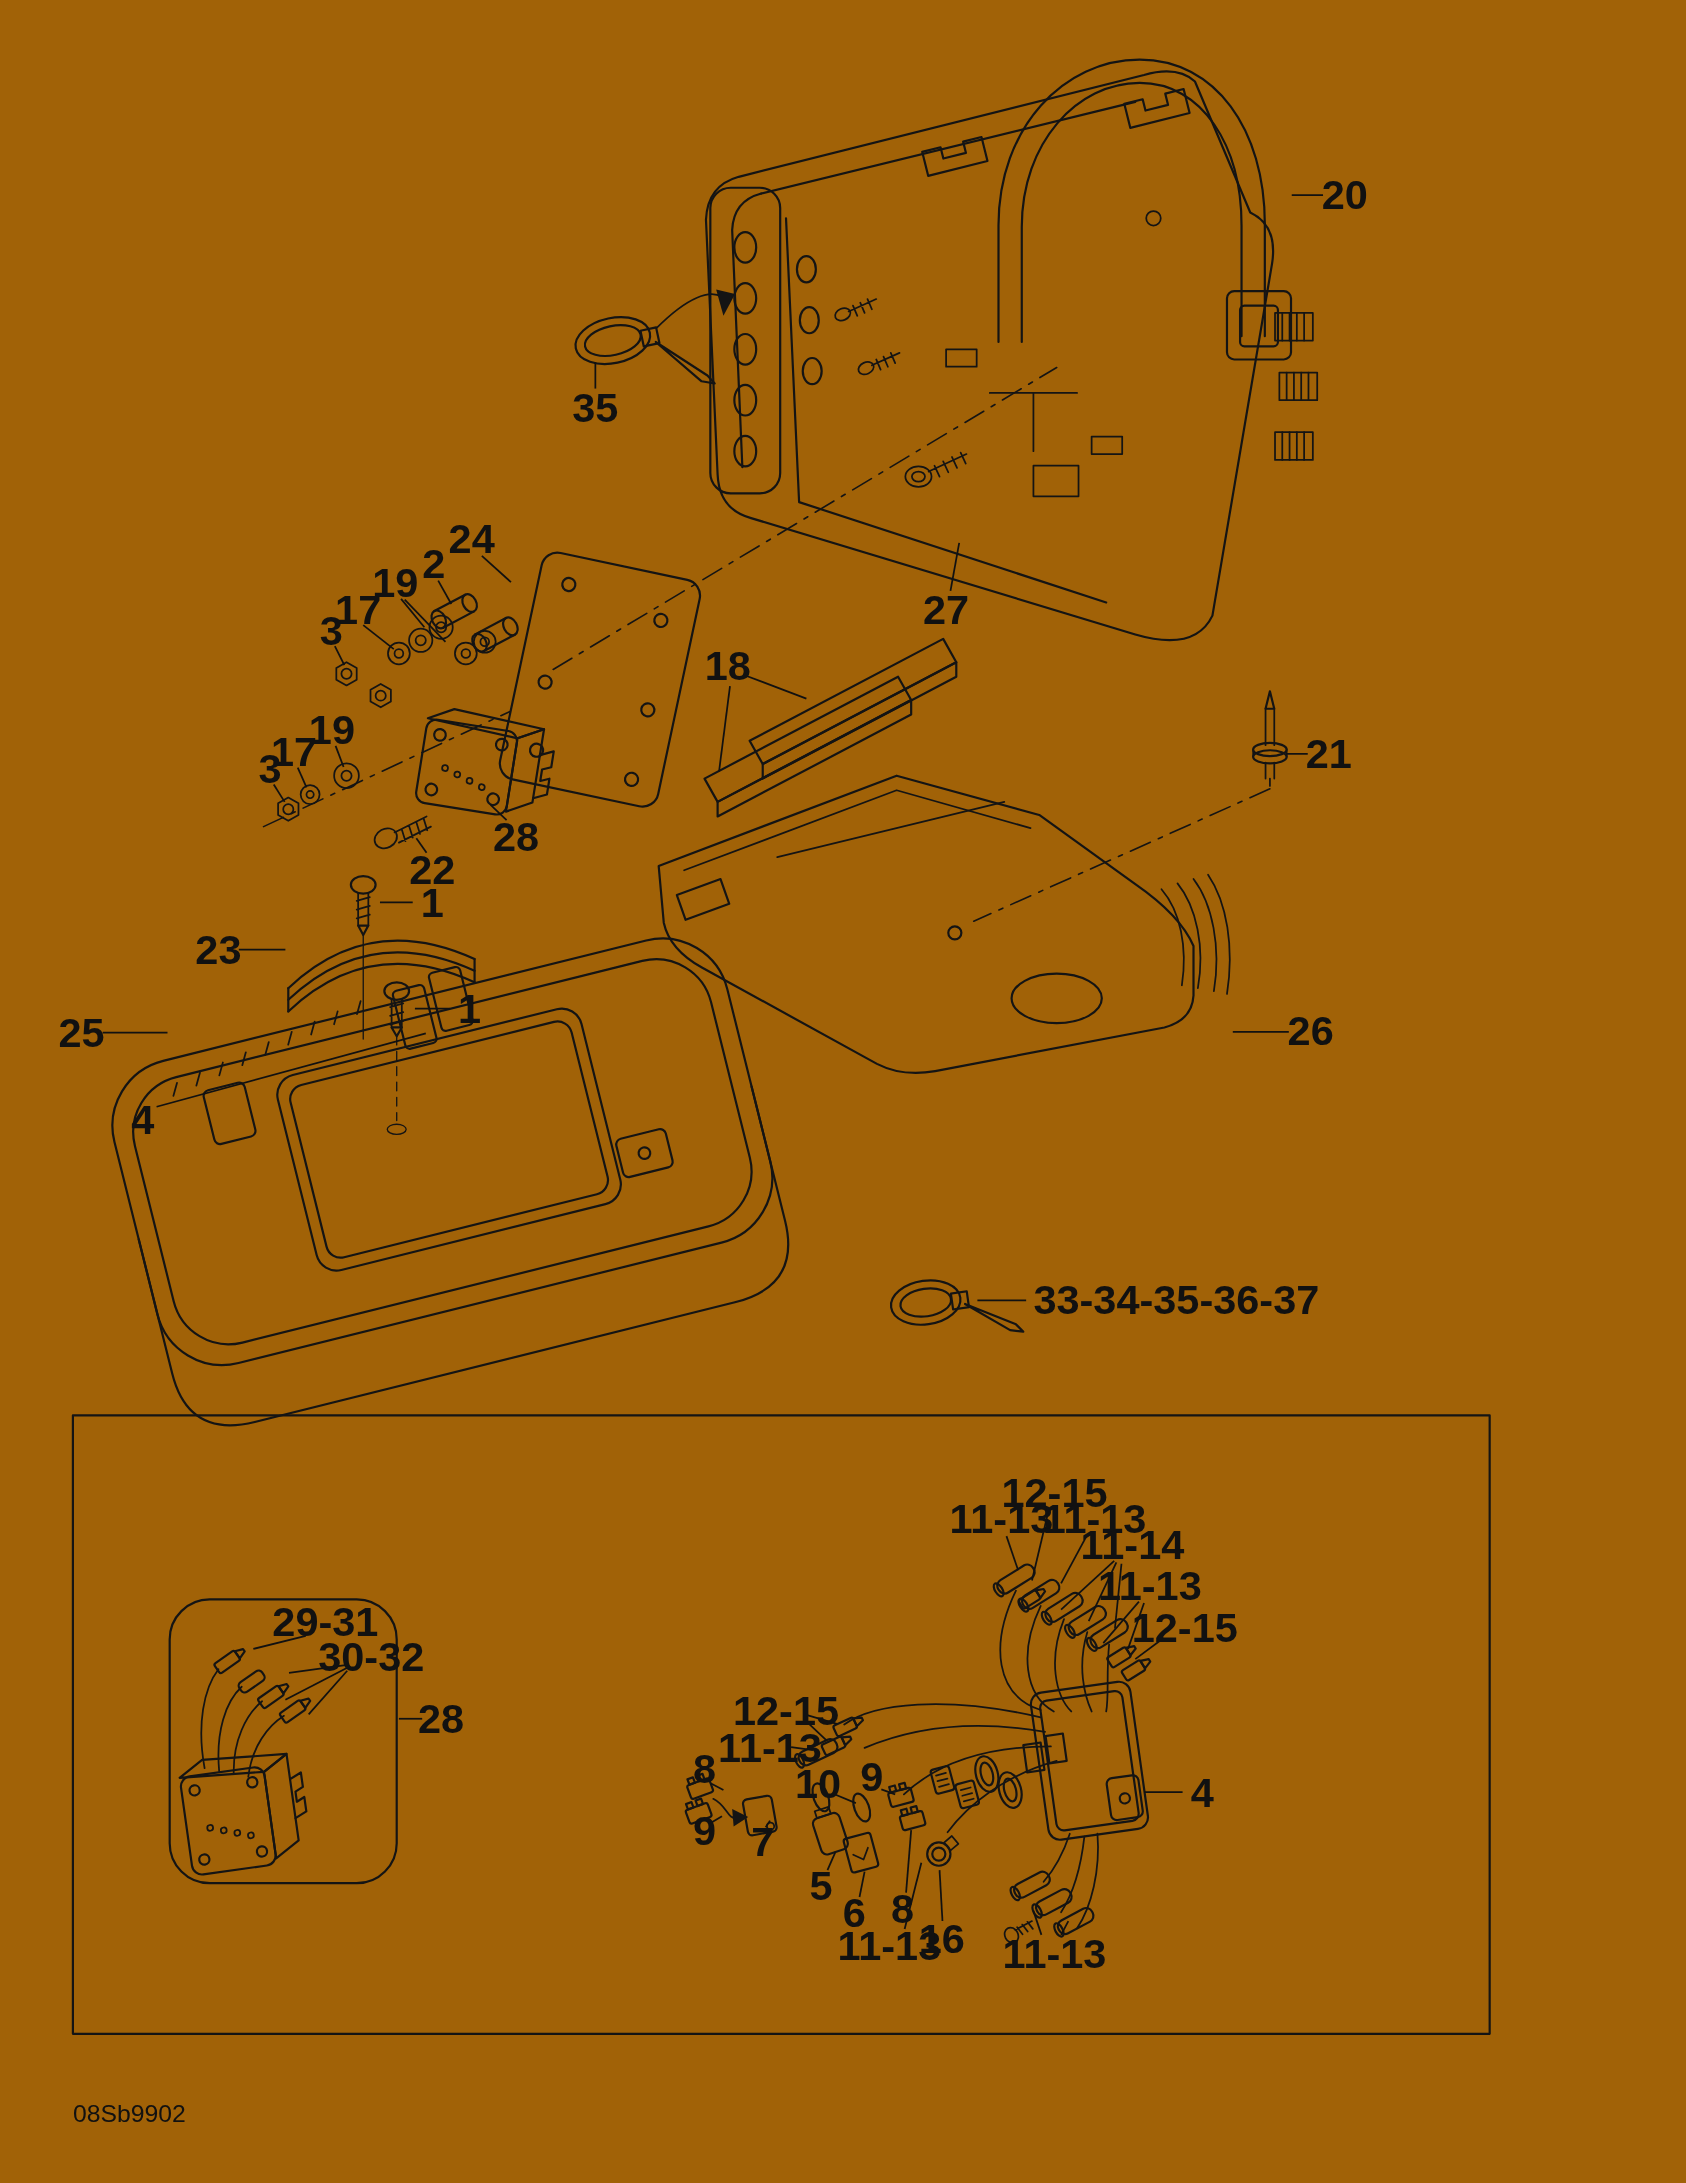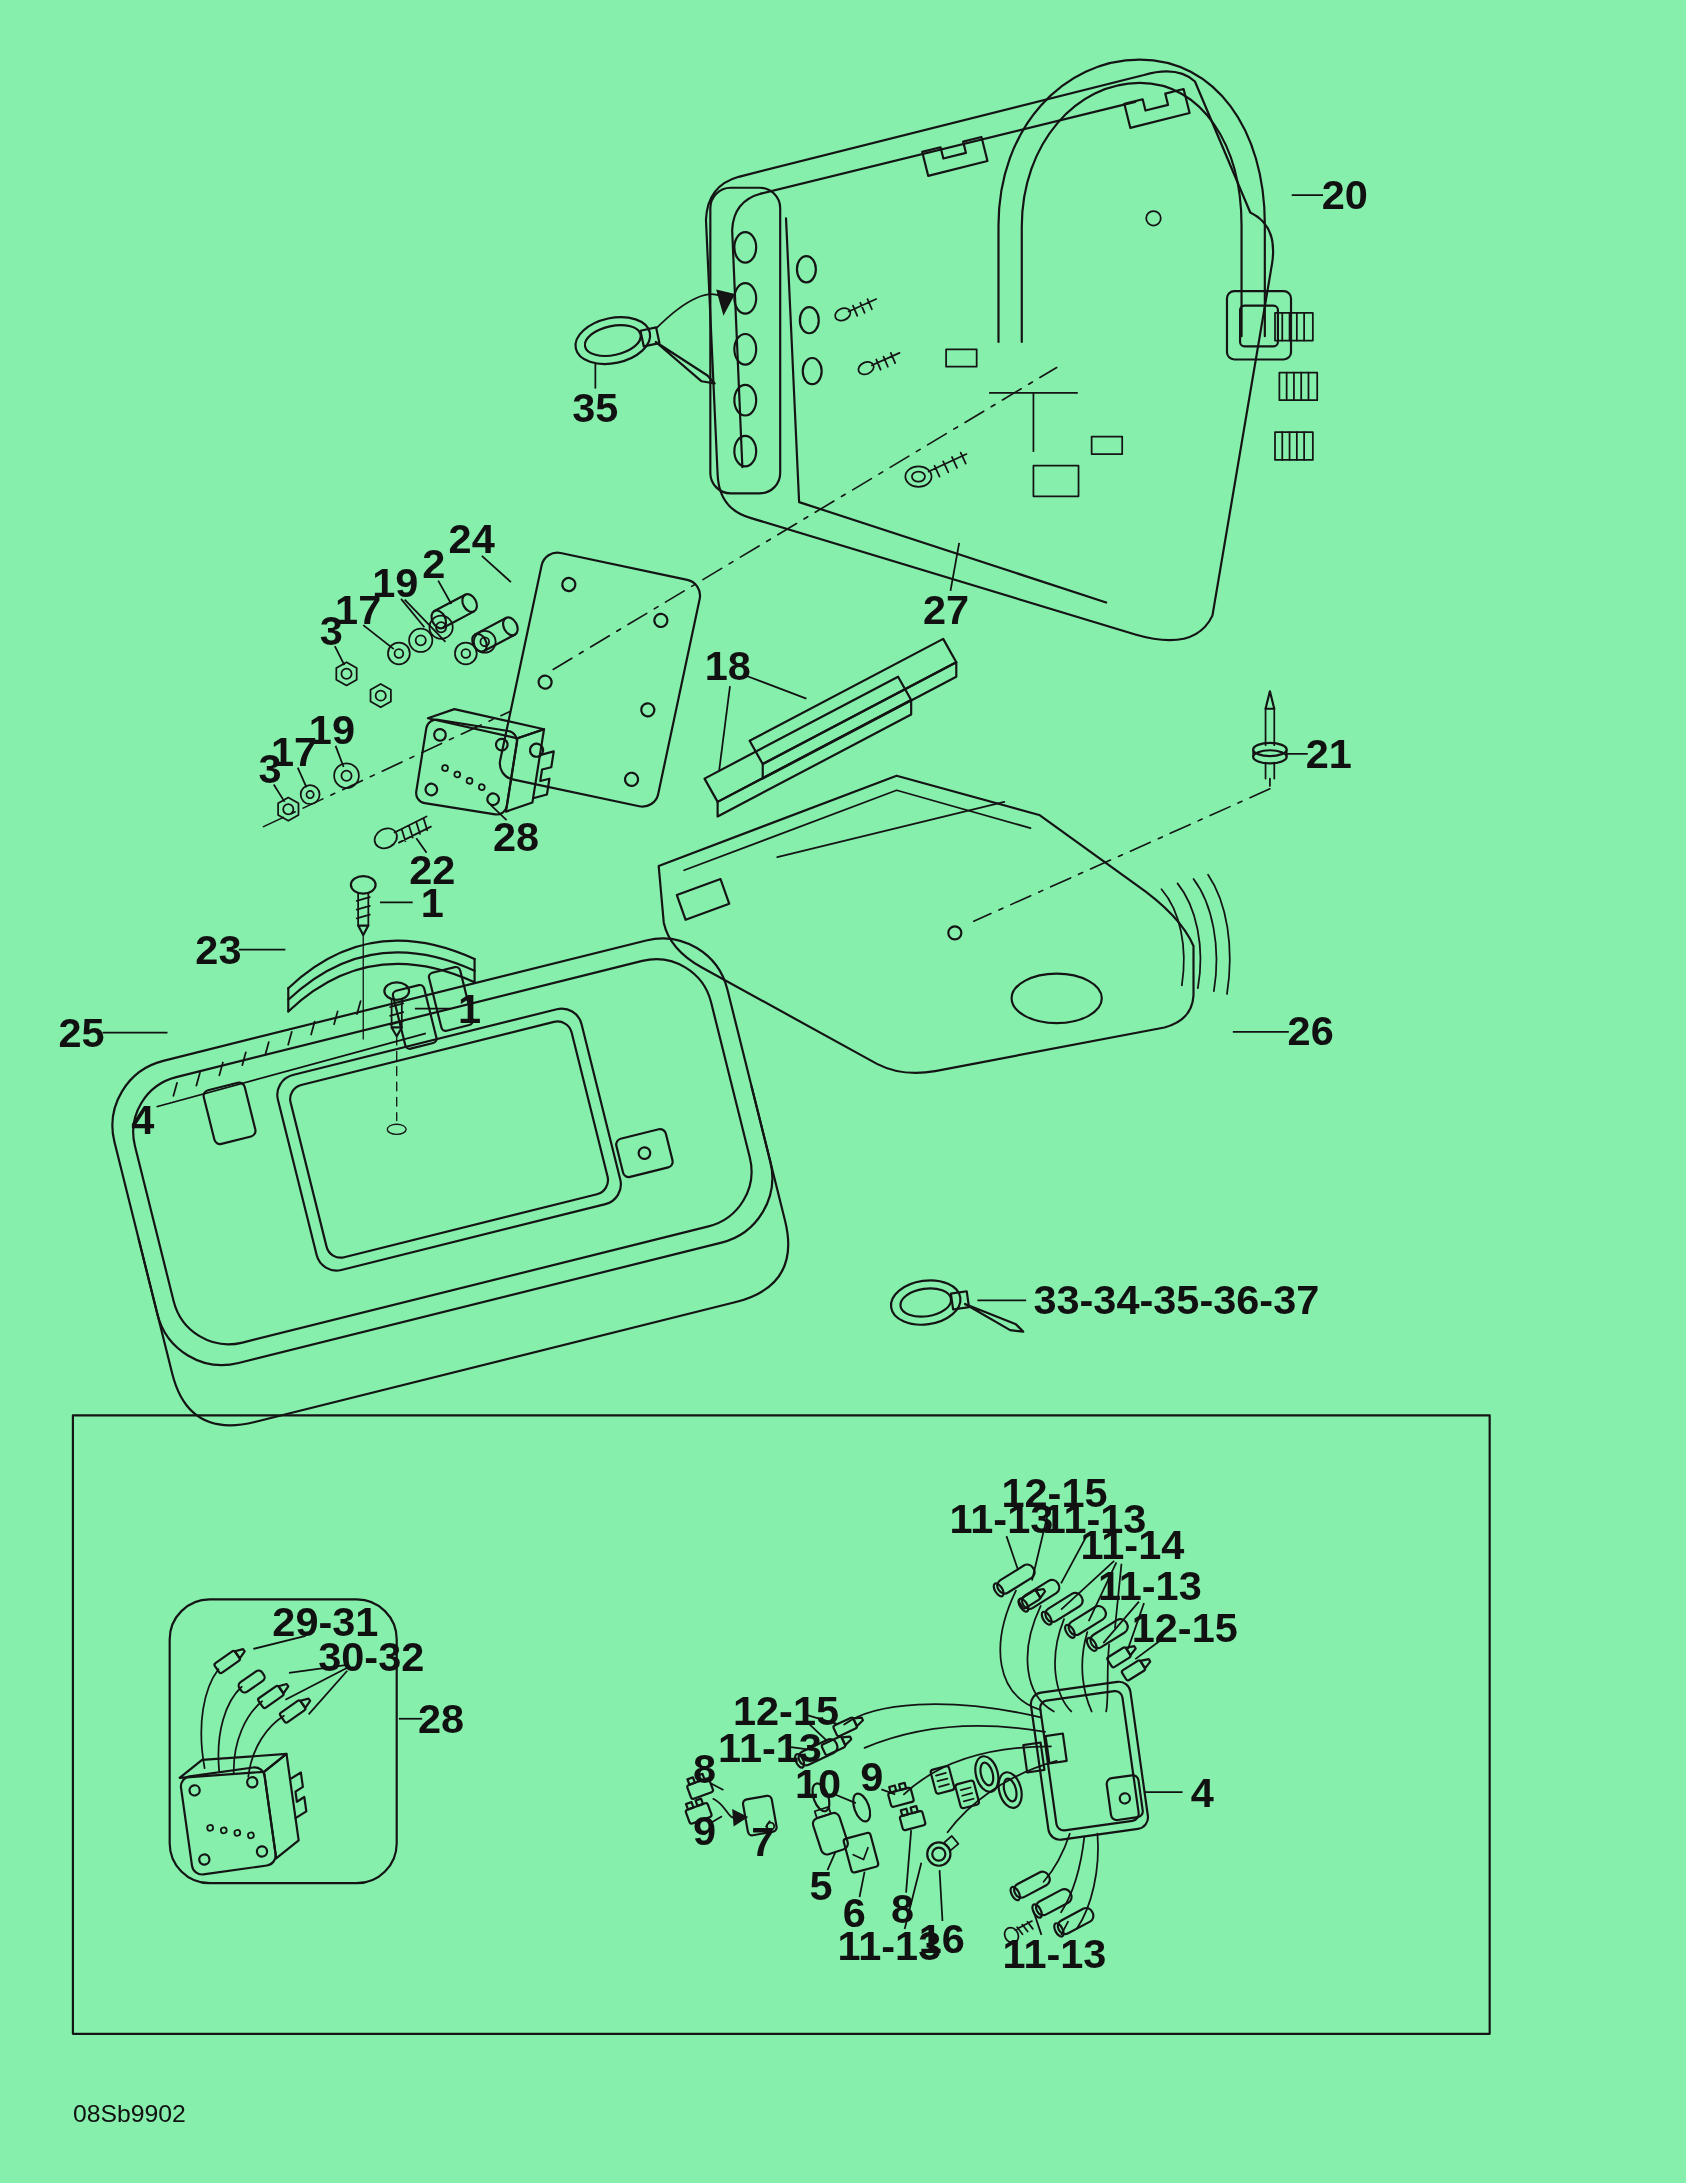--- a/index.html
+++ b/index.html
@@ -1,16 +1,16 @@
 <!DOCTYPE html>
 <html style="font-size:11.6px"><head>
 <meta charset="utf-8">
 <style>
   html,body{margin:0;padding:0;background:#fff;}
-  .page{position:relative;width:1687px;height:2183px;background:#86efac;font-family:"Liberation Sans",sans-serif;}
+  .page{position:relative;width:1687px;height:2183px;background:#a16207;font-family:"Liberation Sans",sans-serif;}
   svg{display:block;}
   .callout{font-family:"Liberation Sans",sans-serif;font-weight:700;font-size:57px;fill:#111;text-anchor:middle;dominant-baseline:central;}
   .leader{stroke:#111;stroke-width:2.4;fill:none;}
   .doc-code{font-family:"Liberation Sans",sans-serif;font-weight:400;font-size:34px;fill:#111;}
   .art{stroke:#141414;stroke-width:3;fill:none;stroke-linecap:round;stroke-linejoin:round;}
   .art .thin{stroke-width:1.8;}
   .art .mid{stroke-width:2.4;}
   .art .fill{fill:#141414;stroke:none;}
   .art .dashdot{stroke-dasharray:30 12 6 12;stroke-width:2.2;}
   .art .dashed{stroke-dasharray:12 9;stroke-width:1.8;}

